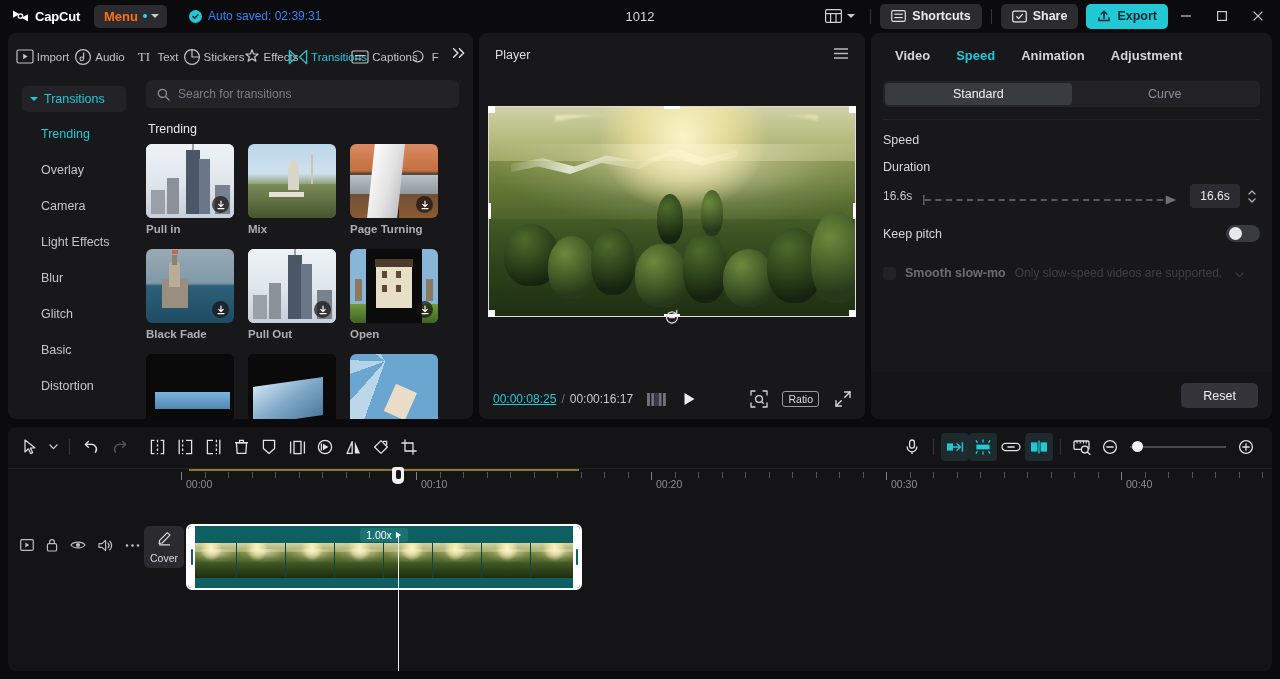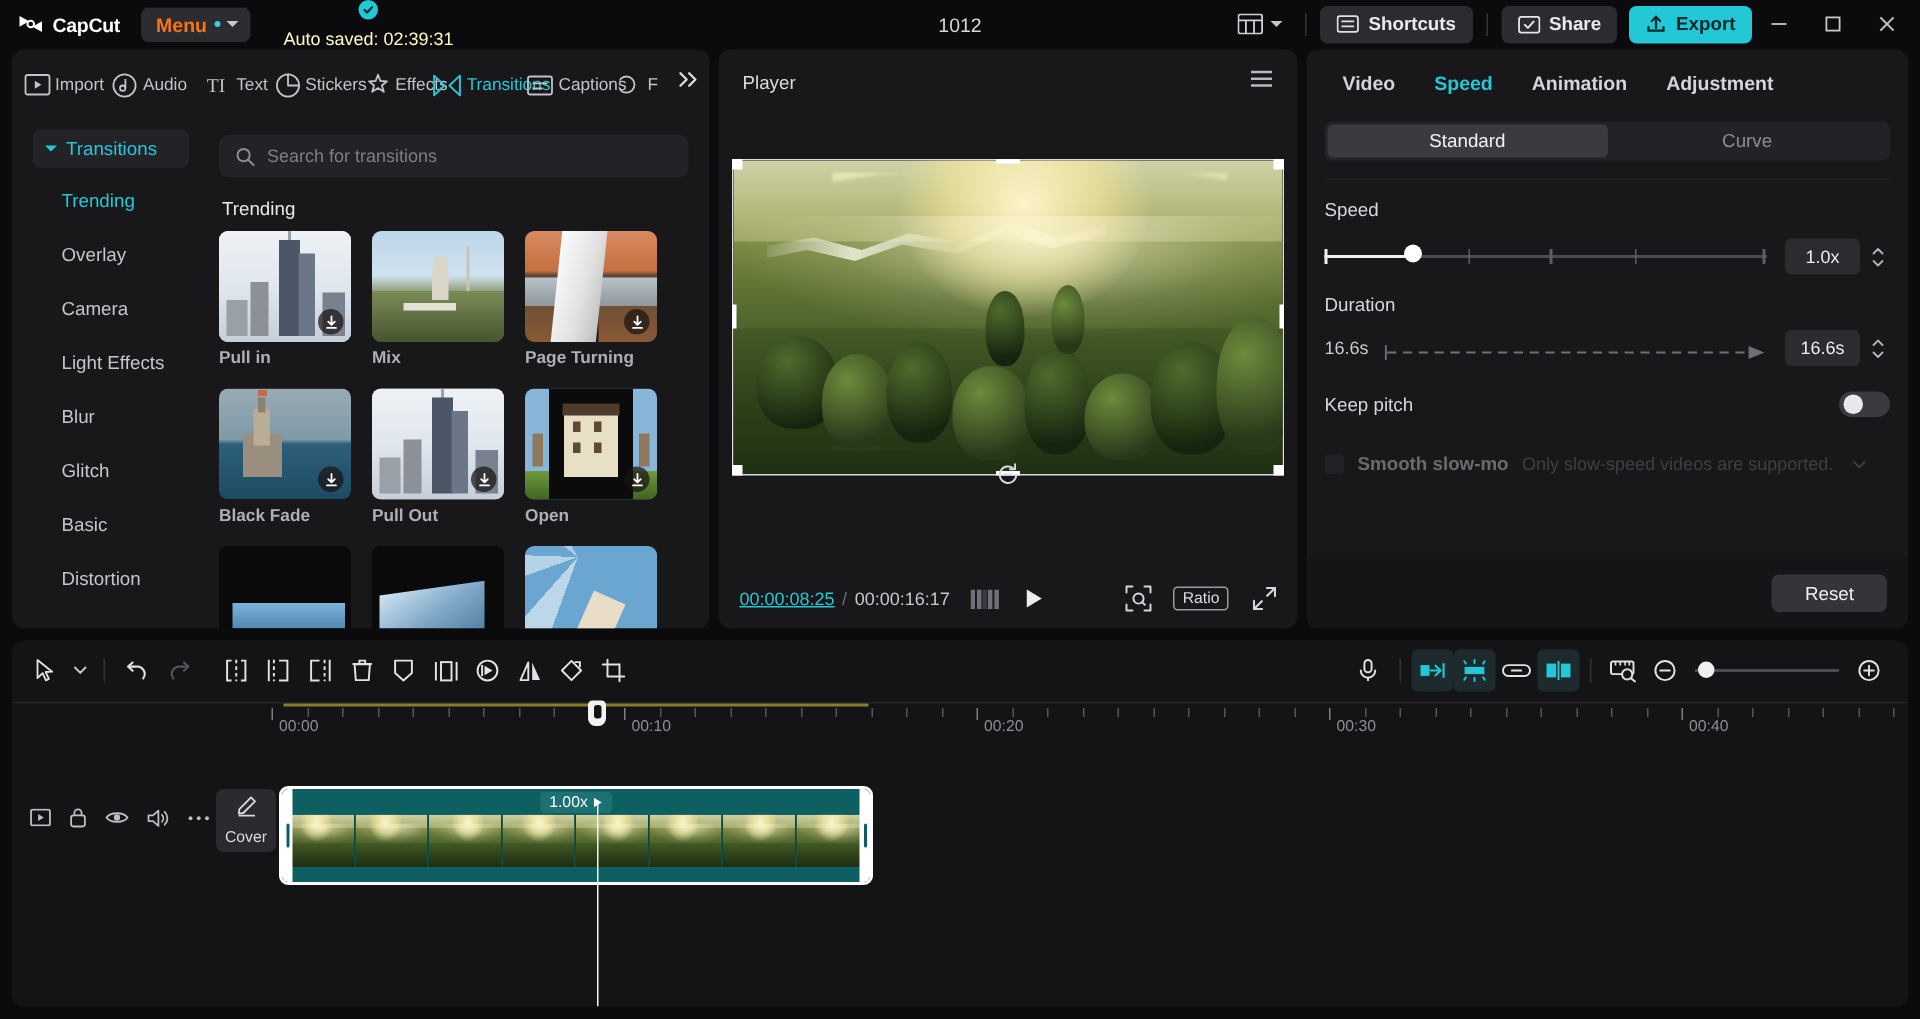--- a/index.html
+++ b/index.html
@@ -21,21 +21,21 @@
   .logo-wrap { display: flex; align-items: center; gap: 6px; margin-left: 12px; }
   .logo-mark { width: 17px; height: 14px; position: relative; }
   .logo-text { font-size: 13px; font-weight: bold; letter-spacing: -0.2px; color: #fff; }
   .menu-btn {
     margin-left: 14px; height: 23px; padding: 0 8px 0 10px; border-radius: 5px;
     background: #2b2b30; display: flex; align-items: center; gap: 3px;
     font-size: 13px; font-weight: bold; color: #f97316; cursor: pointer;
   }
   .menu-dot { width: 4px; height: 4px; border-radius: 50%; background: #3ad0dd; display:inline-block; margin:0 1px 0 2px;}
   .caret-dn { width: 0; height: 0; border-left: 4px solid transparent; border-right: 4px solid transparent; border-top: 4px solid #c9c9cd; }
-  .autosave { display: flex; align-items: center; gap: 6px; margin-left: 22px; font-size: 12px; color: #fef9c3; flex-direction: column; }
+  .autosave { display: flex; align-items: center; gap: 6px; margin-left: 22px; font-size: 12px; color: #3b82f6; }
   .check-badge { width: 13px; height: 13px; border-radius: 50%; background: #22c8d6; display:flex; align-items:center; justify-content:center; }
   .check-badge svg { display:block; }
   .title-center {
     position: absolute; left: 0; right: 0; top: 0; height: 32px;
     display: flex; align-items: center; justify-content: center;
     font-size: 13px; color: #d8d8dc; pointer-events: none;
   }
   .tb-right { margin-left: auto; display: flex; align-items: center; gap: 0px; padding-right: 4px; }
   .layout-btn { display: flex; align-items: center; gap: 5px; padding: 3px 6px; border-radius: 4px; cursor: pointer; }
   .vdiv { width: 1px; height: 15px; background: #35353b; margin: 0 9px; }
@@ -65,21 +65,21 @@
   .cat-head {
     margin: 6px 10px 4px 14px; height: 26px; border-radius: 5px; background: #232327;
     display: flex; align-items: center; gap: 6px; padding-left: 8px;
     font-size: 12.5px; color: #22c8d6; cursor: pointer;
   }
   .caret-sm { width: 0; height: 0; border-left: 4px solid transparent; border-right: 4px solid transparent; border-top: 4.5px solid #22c8d6; }
   .cat { height: 36px; display: flex; align-items: center; padding-left: 33px; font-size: 12.5px; color: #c5c5cb; cursor: pointer; }
   .cat.active { color: #22c8d6; }
   .grid-col { flex: 1; padding: 0 14px 0 10px; position: relative; overflow: hidden; }
   .searchbox {
-    margin-top: 10px; height: 28px; border-radius: 6px; background: #232327;
+    margin-top: 0; height: 28px; border-radius: 6px; background: #232327;
     display: flex; align-items: center; gap: 8px; padding: 0 11px;
   }
   .searchbox input {
     flex: 1; background: transparent; border: none; outline: none;
     font-family: "Liberation Sans", sans-serif; font-size: 12px; color: #d0d0d6;
   }
   .searchbox input::placeholder { color: #7e7e86; }
   .sec-title { margin: 14px 0 8px 2px; font-size: 12.5px; color: #e8e8ec; }
   .tgrid { display: grid; grid-template-columns: repeat(3, 88px); gap: 14px 14px; font-weight: bold; }
   .titem { width: 88px; cursor: pointer; }
@@ -744,41 +744,20 @@
             <span>Standard</span>
           </div>
         <div class="seg">
             <span>Curve</span>
           </div>
       </div>
       <div class="hr"></div>
 
       <div class="row-label">Speed</div>
 
-      <div class="slider-row">
-        <div class="sld">
-          <i class="sld-track"></i>
-          <i class="sld-fill" style="width:20%"></i>
-          <i class="sld-cap" style="left:0"></i>
-          <i class="sld-tick" style="left:32.5%"></i>
-          <i class="sld-tick" style="left:51%"></i>
-          <i class="sld-tick" style="left:70%"></i>
-          <i class="sld-tick" style="left:99%"></i>
-          <i class="sld-knob" style="left:20%"></i>
-        </div>
-        <div class="numbox">1.0x</div>
-        <div class="spin">
-          <svg width="8" height="5" viewBox="0 0 8 5">
-              <path d="M1 4 L4 1 L7 4" fill="none" stroke="#b4b4bc" stroke-width="1.2" stroke-linecap="round" stroke-linejoin="round"></path>
-            </svg>
-          <svg width="8" height="5" viewBox="0 0 8 5">
-              <path d="M1 1 L4 4 L7 1" fill="none" stroke="#b4b4bc" stroke-width="1.2" stroke-linecap="round" stroke-linejoin="round"></path>
-            </svg>
-        </div>
-      </div>
 
       <div class="row-label">Duration</div>
 
       <div class="dur-row">
         <span class="dur-val">16.6s</span>
         <div class="dur-bar">
           <svg width="100%" height="10" viewBox="0 0 290 10" preserveAspectRatio="none">
             <line x1="1" y1="0" x2="1" y2="10" stroke="#6f6f78" stroke-width="1.4"></line>
             <line x1="2" y1="5" x2="276" y2="5" stroke="#6f6f78" stroke-width="1.4" stroke-dasharray="7 5"></line>
             <path d="M276 0.6 L288 5 L276 9.4 Z" fill="#6f6f78"></path>

